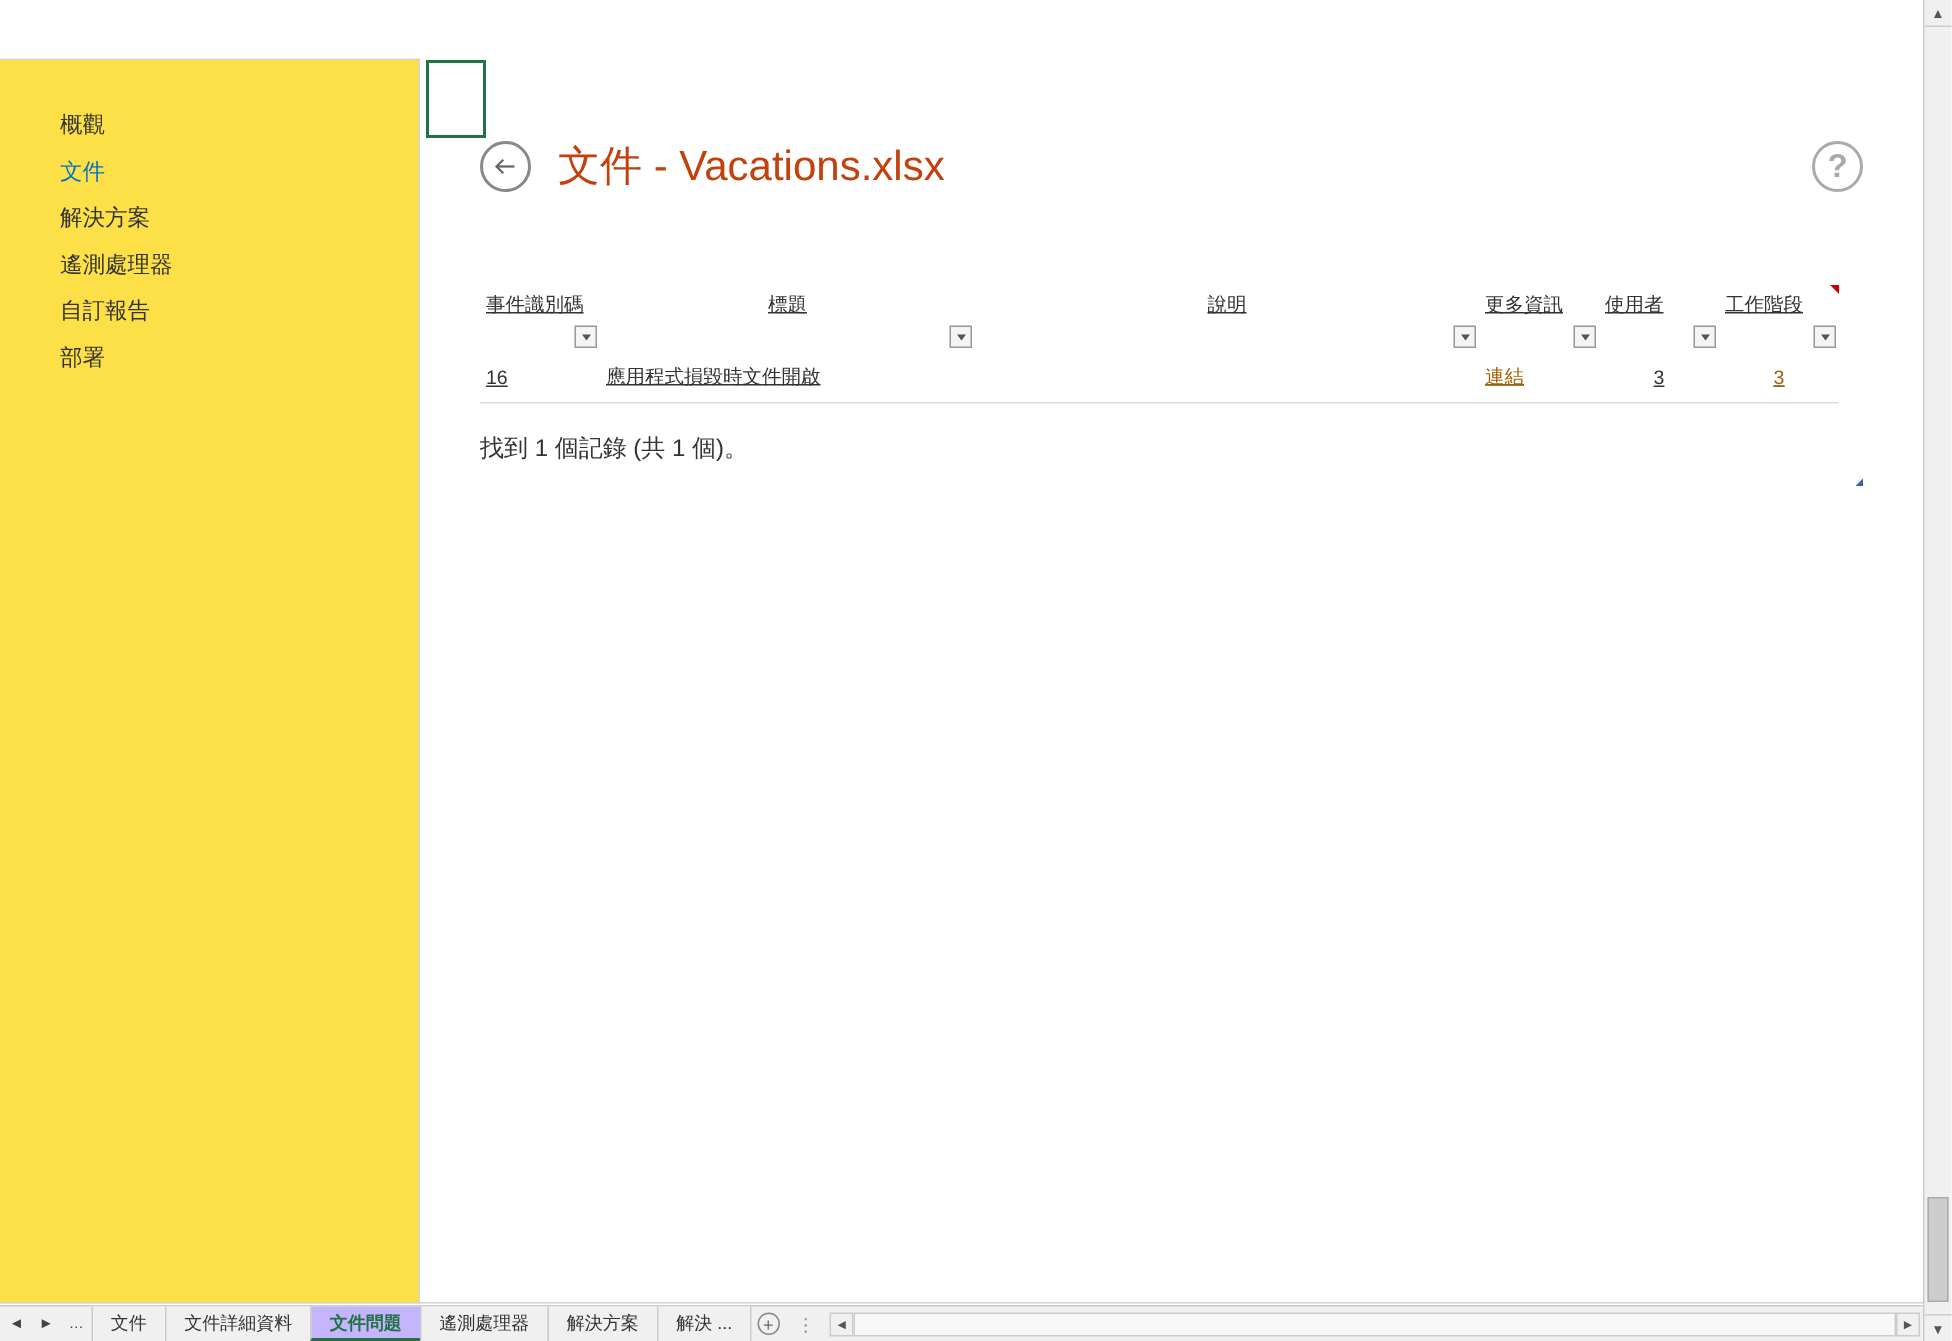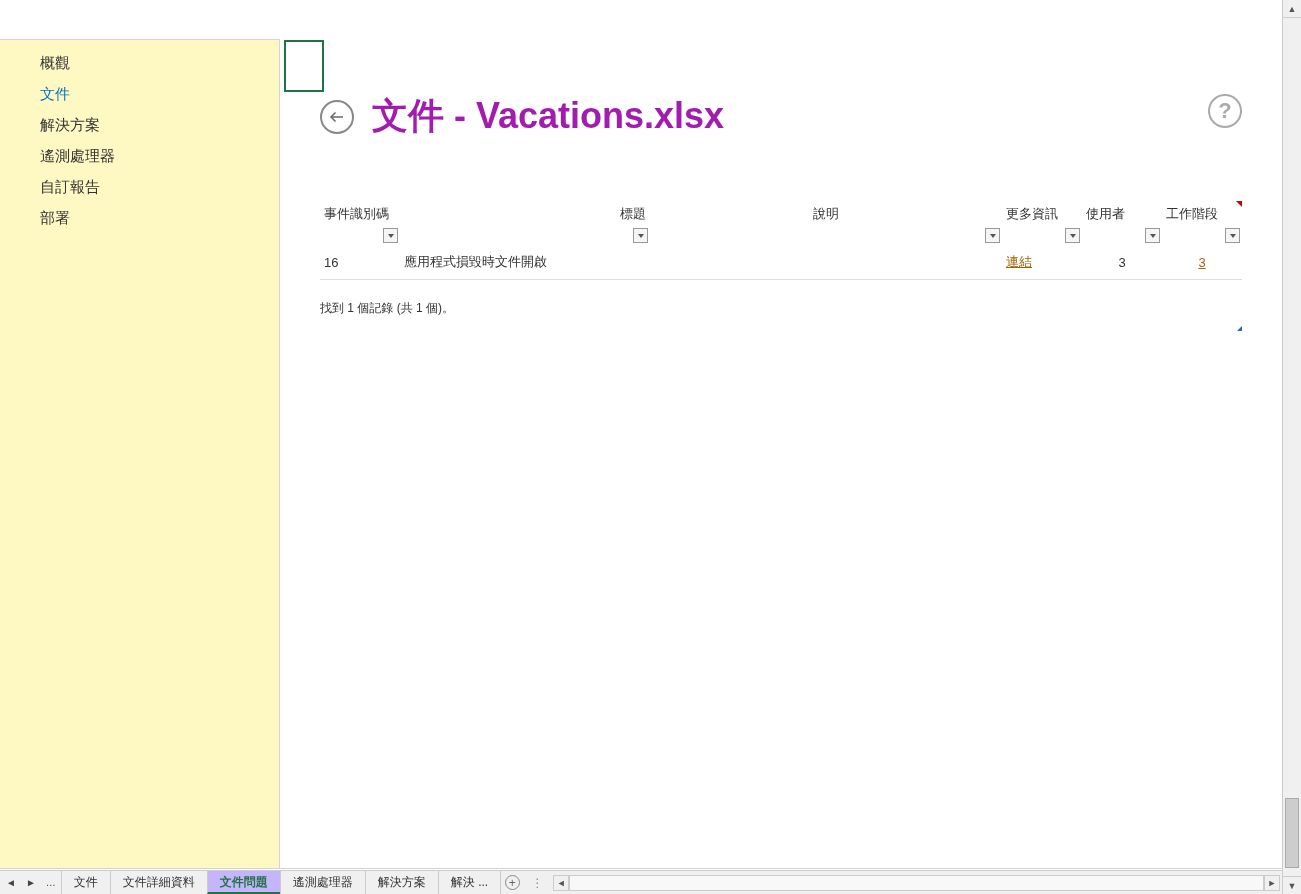--- a/index.html
+++ b/index.html
@@ -14,24 +14,24 @@
   position: relative;
 }
 .container {
   display: flex;
   width: 1282px;
   height: 869px;
   position: relative;
 }
 .sidebar {
   width: 280px;
-  background: #fef9c3;
+  background: #fde047;
   border-right: 1px solid #d4d4d4;
   border-bottom: 1px solid #d4d4d4;
-  padding-top: 48px;
+  padding-top: 68px;
 }
 .sidebar-top {
   height: 40px;
   background: #fff;
   border-bottom: 1px solid #d4d4d4;
   position: absolute;
   top: 0;
   left: 0;
   width: 280px;
 }
@@ -67,41 +67,42 @@
   border: 2px solid #888;
   border-radius: 50%;
   display: flex;
   align-items: center;
   justify-content: center;
   cursor: pointer;
   margin-right: 18px;
 }
 .back-btn svg { stroke: #666; }
 .page-title {
-  font-size: 36px;
-  font-weight: 700;
-  color: #a21caf;
+  font-size: 28px;
+  font-weight: 400;
+  color: #c2410c;
 }
 .help-btn {
   position: absolute;
   top: 94px;
   right: 40px;
   width: 34px; height: 34px;
   border: 2px solid #aaa;
   border-radius: 50%;
   display: flex;
   align-items: center;
   justify-content: center;
   color: #aaa;
   font-size: 22px;
   font-weight: bold;
   cursor: pointer;
 }
 .table-wrap {
-  padding: 50px 40px 0 40px;
+  padding: 50px 56px 0 40px;
+  text-decoration: underline;
 }
 .tbl { width: 100%; border-collapse: collapse; font-size: 13px; }
 .tbl th {
   font-weight: normal;
   font-size: 13px;
   text-align: left;
   vertical-align: top;
   padding: 4px 4px 4px 4px;
   color: #333;
   position: relative;
@@ -127,21 +128,21 @@
   border-right: 3px solid transparent;
   border-top: 4px solid #555;
 }
 .tbl tbody td {
   padding: 8px 4px;
   border-bottom: 1px solid #ddd;
 }
 .link { color: #a16207; text-decoration: underline; cursor: pointer; }
 .records-found {
   padding: 20px 40px;
-  font-size: 12px;
+  font-size: 16px;
 }
 .note-marker {
   position: absolute;
   top: 0; right: 0;
   width: 0; height: 0;
   border-top: 6px solid #c00;
   border-left: 6px solid transparent;
 }
 .mini-marker {
   position: absolute;
@@ -302,21 +303,21 @@
             <col style="width:80px">
             <col style="width:80px">
             <col style="width:80px">
         </colgroup>
         <thead>
           <tr>
             <th style="position:relative">
               <span>事件識別碼</span>
               <div class="filter-btn"></div>
             </th>
-            <th style="position:relative;text-align:right">
+            <th style="position:relative;text-align:center">
               <span>標題</span>
               <div class="filter-btn"></div>
             </th>
             <th style="position:relative;text-align:center">
               <span>說明</span>
               <div class="filter-btn"></div>
             </th>
             <th class="r" style="position:relative">
               <span>更多資訊</span>
               <div class="filter-btn"></div>

